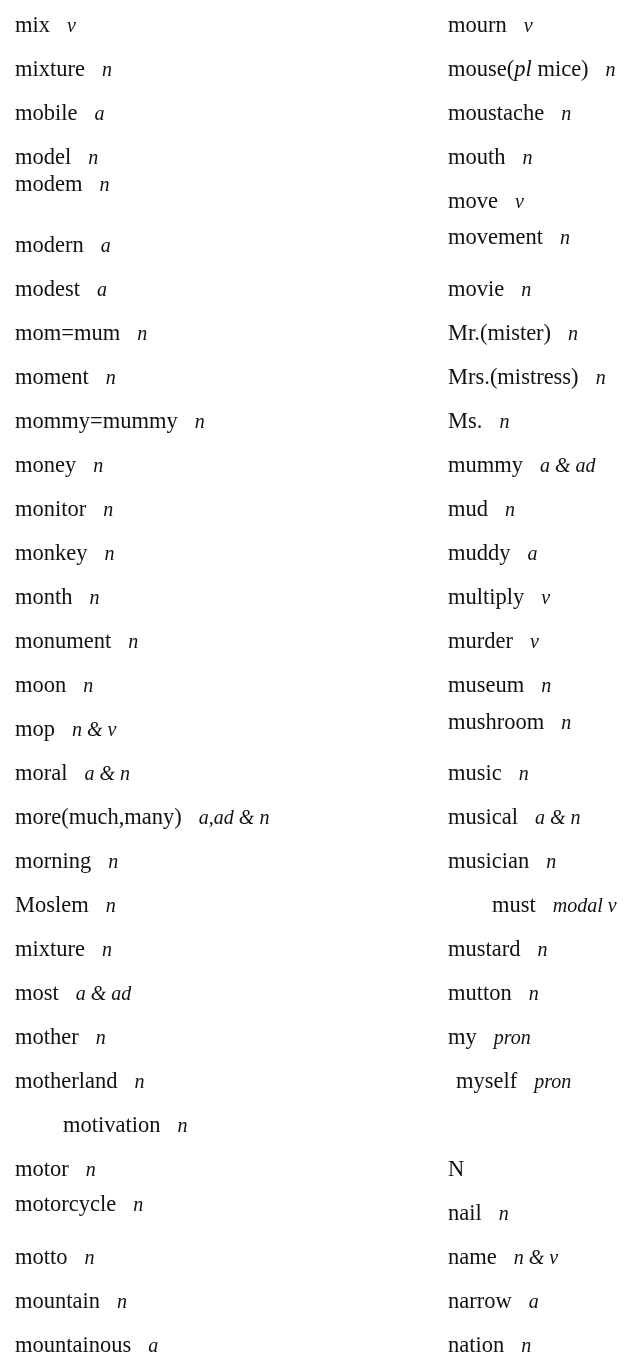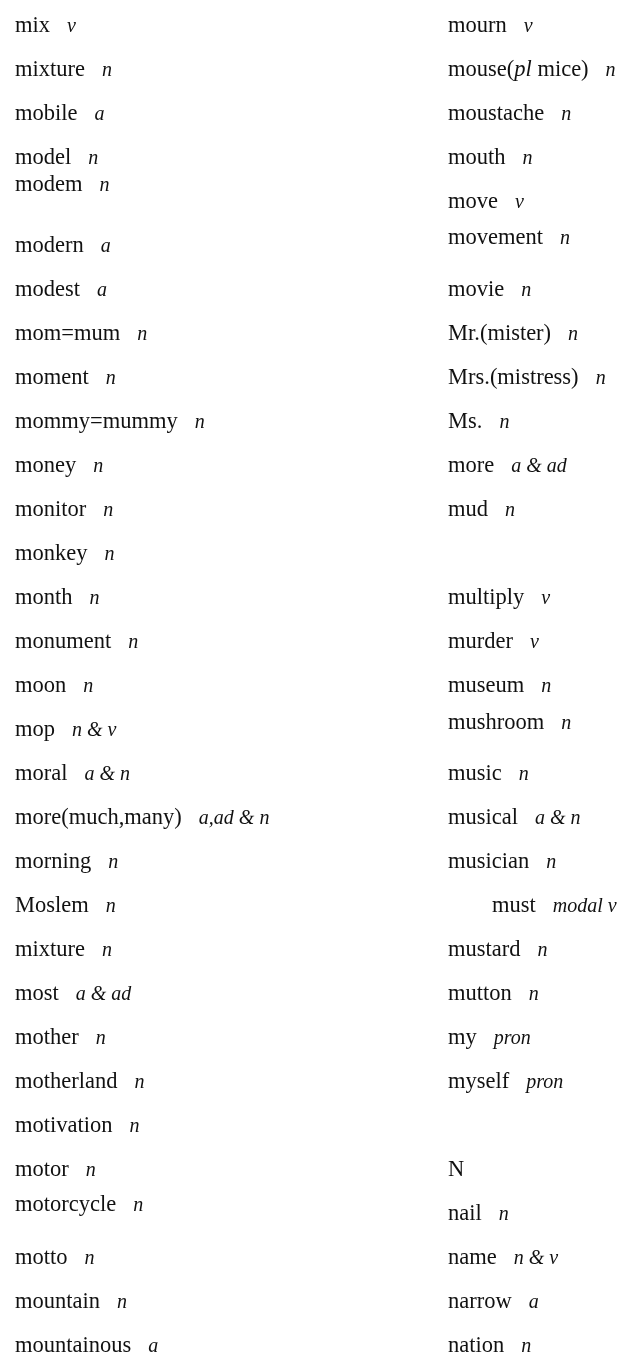--- a/index.html
+++ b/index.html
@@ -83,52 +83,53 @@
       <div class="entry" style="top: 707px;"><span class="headword">mop</span><span class="pos">n &amp; v</span></div>
       <div class="entry" style="top: 663px;"><span class="headword">moon</span><span class="pos">n</span></div>
       <div class="entry" style="top: 751px;"><span class="headword">moral</span><span class="pos">a &amp; n</span></div>
       <div class="entry" style="top: 795px;"><span class="headword">more(much,many)</span><span class="pos">a,ad &amp; n</span></div>
       <div class="entry" style="top: 839px;"><span class="headword">morning</span><span class="pos">n</span></div>
       <div class="entry" style="top: 883px;"><span class="headword">Moslem</span><span class="pos">n</span></div>
       <div class="entry" style="top: 927px;"><span class="headword">mixture</span><span class="pos">n</span></div>
       <div class="entry" style="top: 971px;"><span class="headword">most</span><span class="pos">a &amp; ad</span></div>
       <div class="entry" style="top: 1015px;"><span class="headword">mother</span><span class="pos">n</span></div>
       <div class="entry" style="top: 1059px;"><span class="headword">motherland</span><span class="pos">n</span></div>
-      <div class="entry" style="top: 1103px;"><span class="headword">motivation</span><span class="pos">n</span></div>
+      <div class="entry" style="top: 1103px; margin-left: 48px;"><span class="headword">motivation</span><span class="pos">n</span></div>
       <div class="entry" style="top: 1147px;"><span class="headword">motor</span><span class="pos">n</span></div>
       <div class="entry" style="top: 1182px;"><span class="headword">motorcycle</span><span class="pos">n</span></div>
       <div class="entry" style="top: 1235px;"><span class="headword">motto</span><span class="pos">n</span></div>
       <div class="entry" style="top: 1279px;"><span class="headword">mountain</span><span class="pos">n</span></div>
       <div class="entry" style="top: 1323px;"><span class="headword">mountainous</span><span class="pos">a</span></div>
     </div>
   <div class="column column-right">
       <div class="entry" style="top: 3px;"><span class="headword">mourn</span><span class="pos">v</span></div>
       <div class="entry" style="top: 47px;"><span class="headword">mouse(<i class="ital">pl</i> mice)</span><span class="pos">n</span></div>
       <div class="entry" style="top: 91px;"><span class="headword">moustache</span><span class="pos">n</span></div>
       <div class="entry" style="top: 135px;"><span class="headword">mouth</span><span class="pos">n</span></div>
       <div class="entry" style="top: 179px;"><span class="headword">move</span><span class="pos">v</span></div>
       <div class="entry" style="top: 215px;"><span class="headword">movement</span><span class="pos">n</span></div>
       <div class="entry" style="top: 267px;"><span class="headword">movie</span><span class="pos">n</span></div>
       <div class="entry" style="top: 311px;"><span class="headword">Mr.(mister)</span><span class="pos">n</span></div>
       <div class="entry" style="top: 355px;"><span class="headword">Mrs.(mistress)</span><span class="pos">n</span></div>
       <div class="entry" style="top: 399px;"><span class="headword">Ms.</span><span class="pos">n</span></div>
-      <div class="entry" style="top: 443px;"><span class="headword">more</span><span class="pos">a &amp; ad</span></div>
+      <div class="entry" style="top: 443px;"><span class="headword">mummy</span><span class="pos">a &amp; ad</span></div>
       <div class="entry" style="top: 487px;"><span class="headword">mud</span><span class="pos">n</span></div>
+      <div class="entry" style="top: 531px;"><span class="headword">muddy</span><span class="pos">a</span></div>
       <div class="entry" style="top: 575px;"><span class="headword">multiply</span><span class="pos">v</span></div>
       <div class="entry" style="top: 619px;"><span class="headword">murder</span><span class="pos">v</span></div>
       <div class="entry" style="top: 663px;"><span class="headword">museum</span><span class="pos">n</span></div>
       <div class="entry" style="top: 700px; text-align: center;"><span class="headword">mushroom</span><span class="pos">n</span></div>
       <div class="entry" style="top: 751px;"><span class="headword">music</span><span class="pos">n</span></div>
       <div class="entry" style="top: 795px;"><span class="headword">musical</span><span class="pos">a &amp; n</span></div>
       <div class="entry" style="top: 839px;"><span class="headword">musician</span><span class="pos">n</span></div>
       <div class="entry" style="top: 883px; margin-left: 44px;"><span class="headword">must</span><span class="pos">modal v</span></div>
       <div class="entry" style="top: 927px;"><span class="headword">mustard</span><span class="pos">n</span></div>
       <div class="entry" style="top: 971px;"><span class="headword">mutton</span><span class="pos">n</span></div>
       <div class="entry" style="top: 1015px;"><span class="headword">my</span><span class="pos">pron</span></div>
-      <div class="entry" style="top: 1059px;"><span class="headword">myself</span><span class="pos">pron</span></div>
+      <div class="entry" style="top: 1059px; margin-left: 8px;"><span class="headword">myself</span><span class="pos">pron</span></div>
       <div class="entry" style="top: 1191px;"><span class="headword">nail</span><span class="pos">n</span></div>
       <div class="entry" style="top: 1235px;"><span class="headword">name</span><span class="pos">n &amp; v</span></div>
       <div class="entry" style="top: 1279px;"><span class="headword">narrow</span><span class="pos">a</span></div>
       <div class="entry" style="top: 1323px;"><span class="headword">nation</span><span class="pos">n</span></div>
       <div class="section-letter" style="top: 1147px;">N</div>
     </div>
 
 </div>
 
 </body></html>

